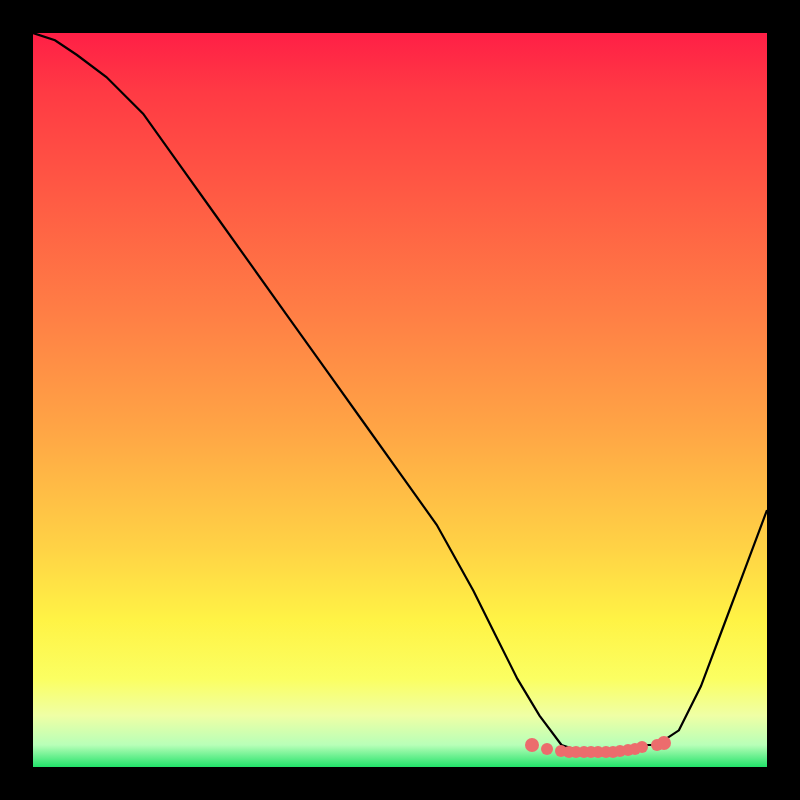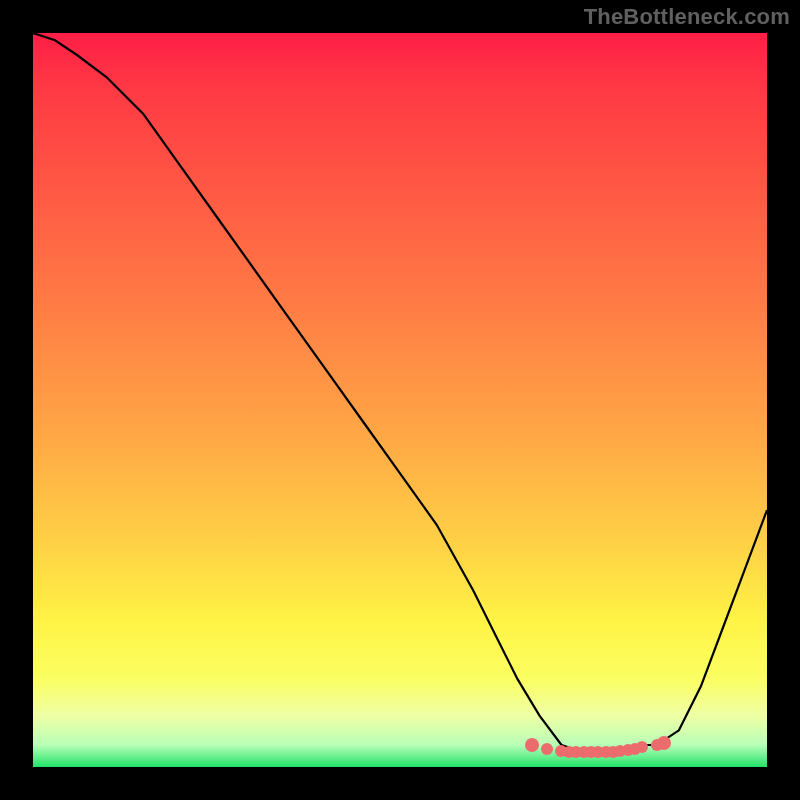--- a/index.html
+++ b/index.html
@@ -66,21 +66,20 @@
   }
   .marker.lg {
     width: 14px;
     height: 14px;
   }
 </style>
 </head>
 <body>
 
 <div class="container">
-  <div class="watermark">TheBottleneck.com</div>
 
   <div class="plot">
     <svg class="curve" viewBox="0 0 734 734" preserveAspectRatio="none">
       <path id="curve-path" fill="none" stroke="#000" stroke-width="2.2" d="M0.0 0.0 L22.0 7.3 L44.0 22.0 L73.4 44.0 L110.1 80.7 L146.8 132.1 L183.5 183.5 L220.2 234.9 L256.9 286.3 L293.6 337.6 L330.3 389.0 L367.0 440.4 L403.7 491.8 L440.4 557.8 L462.4 601.9 L484.4 645.9 L506.5 682.6 L528.5 712.0 L550.5 719.3 L572.5 719.3 L587.2 719.3 L601.9 712.0 L623.9 712.0 L645.9 697.3 L667.9 653.3 L690.0 594.5 L712.0 535.8 L734.0 477.1 "></path>
     </svg>
     <div id="marker-layer">
         <div class="marker lg" style="left: 499.12px; top: 711.98px;"></div>
         <div class="marker" style="left: 513.8px; top: 715.65px;"></div>
         <div class="marker" style="left: 528.48px; top: 717.852px;"></div>
         <div class="marker" style="left: 535.82px; top: 718.586px;"></div>

